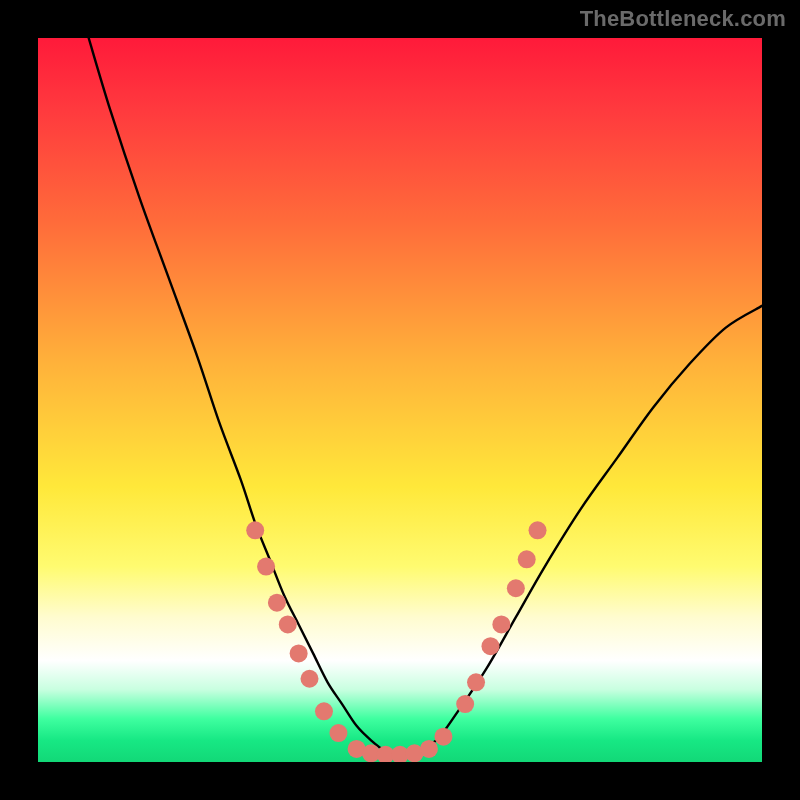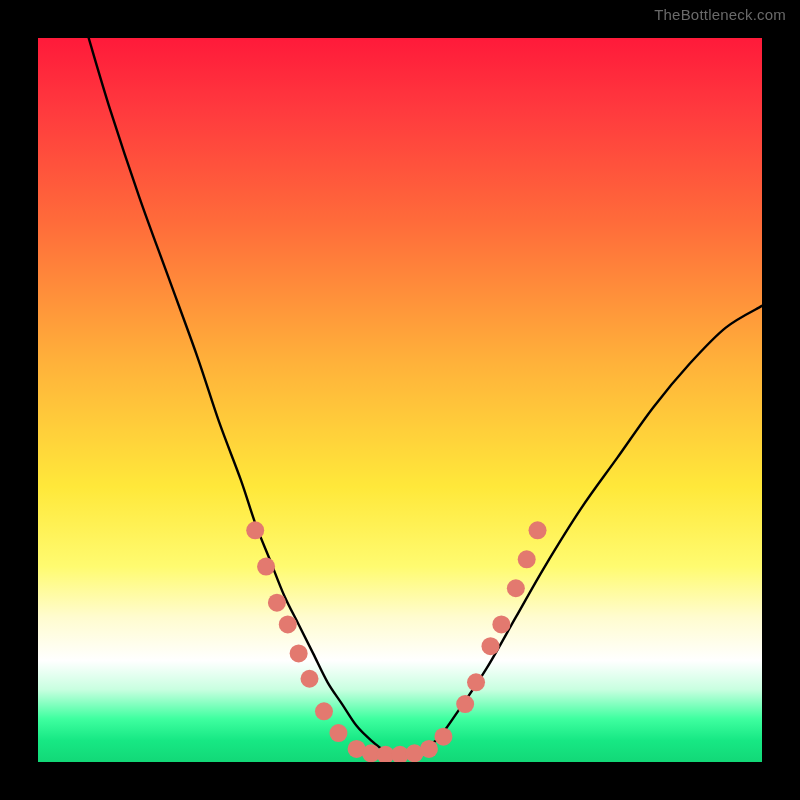--- a/index.html
+++ b/index.html
@@ -38,22 +38,22 @@
       #3fffa0 94%,
       #17e884 97%,
       #12d877 100%
     );
   }
   .watermark {
     position: absolute;
     top: 6px;
     right: 14px;
     color: #6a6a6a;
-    font-size: 15px;
-    font-weight: 400;
+    font-size: 22px;
+    font-weight: 700;
     letter-spacing: 0.2px;
     user-select: none;
   }
   svg.curve {
     position: absolute;
     left: 0;
     top: 0;
     width: 724px;
     height: 724px;
     pointer-events: none;

